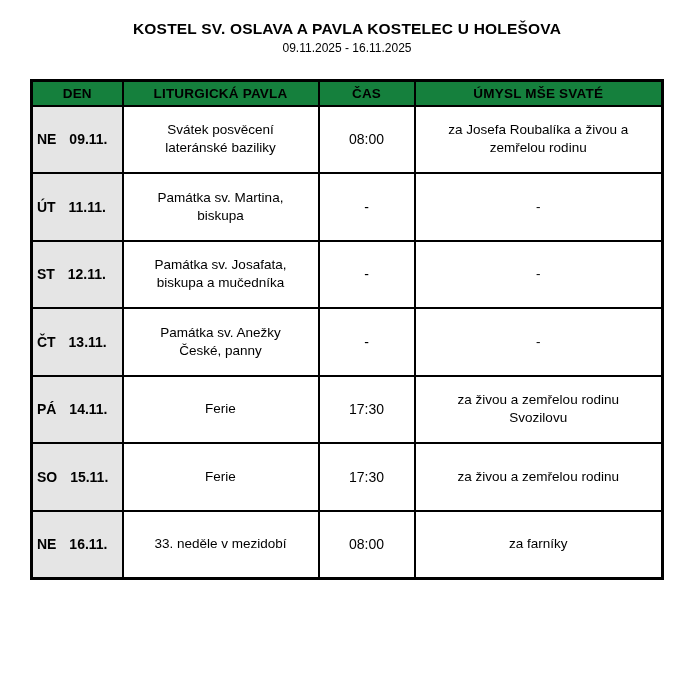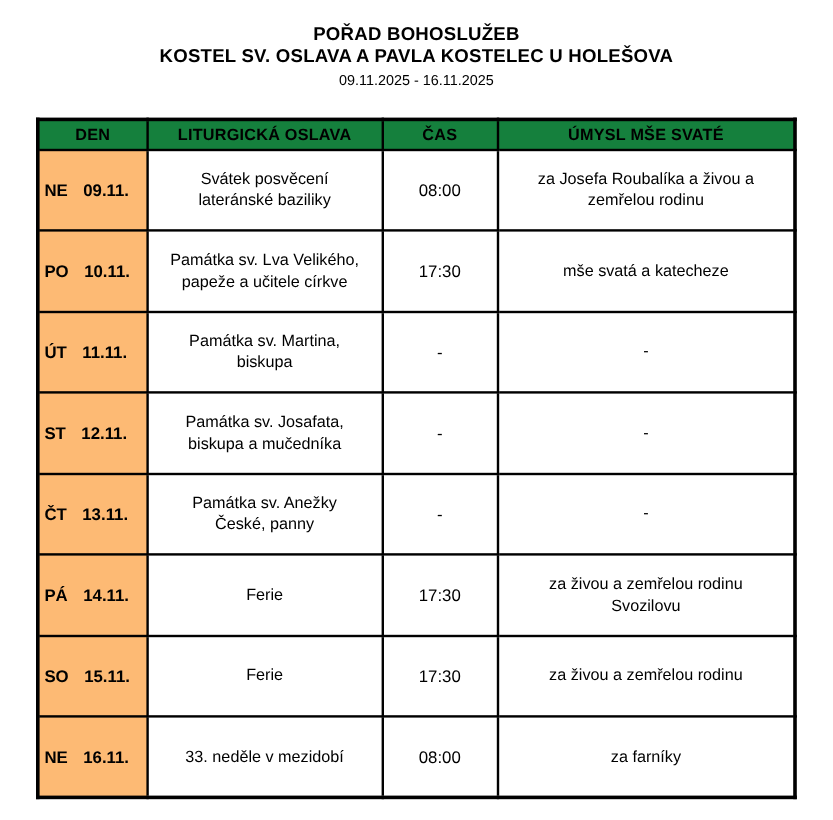--- a/index.html
+++ b/index.html
@@ -52,21 +52,21 @@
   thead tr { height: 25px; }
   tbody tr { height: 67.5px; }
   th {
     background: #15803d;
     font-size: 13.5px;
     font-weight: bold;
     text-align: center;
     letter-spacing: 0.2px;
   }
   td.day-cell {
-    background: #fdba74;
+    background: #e5e5e5;
     font-weight: bold;
     font-size: 14px;
     padding-left: 4px;
     white-space: nowrap;
   }
   td.day-cell .day-abbr { display: inline-block; }
   td.day-cell .day-date { display: inline-block; margin-left: 9px; }
   td.text-cell {
     text-align: center;
     font-size: 13.5px;
@@ -77,63 +77,52 @@
     text-align: center;
     font-size: 14px;
   }
 </style>
 </head>
 <body>
 
 <div class="page">
 
   <div class="titles">
-    <div class="title-line">POŘAD BOHOSLUŽEB</div>
     <div class="title-line">KOSTEL SV. OSLAVA A PAVLA KOSTELEC U HOLEŠOVA</div>
     <div class="date-range">09.11.2025 - 16.11.2025</div>
   </div>
 
   <table class="schedule">
     <colgroup>
       <col class="c-den">
       <col class="c-lit">
       <col class="c-cas">
       <col class="c-umysl">
     </colgroup>
     <thead>
       <tr>
         <th>DEN</th>
-        <th>LITURGICKÁ OSLAVA</th>
+        <th>LITURGICKÁ PAVLA</th>
         <th>ČAS</th>
         <th>ÚMYSL MŠE SVATÉ</th>
       </tr>
     </thead>
     <tbody>
   <tr>
     <td class="day-cell">
       <span class="day-abbr">NE</span>
       <span class="day-date">09.11.</span>
     </td>
     <td class="text-cell">Svátek posvěcení
 lateránské baziliky</td>
     <td class="time-cell">08:00</td>
     <td class="text-cell">za Josefa Roubalíka a živou a
 zemřelou rodinu</td>
   </tr>
 
-  <tr>
-    <td class="day-cell">
-      <span class="day-abbr">PO</span>
-      <span class="day-date">10.11.</span>
-    </td>
-    <td class="text-cell">Památka sv. Lva Velikého,
-papeže a učitele církve</td>
-    <td class="time-cell">17:30</td>
-    <td class="text-cell">mše svatá a katecheze</td>
-  </tr>
 
   <tr>
     <td class="day-cell">
       <span class="day-abbr">ÚT</span>
       <span class="day-date">11.11.</span>
     </td>
     <td class="text-cell">Památka sv. Martina,
 biskupa</td>
     <td class="time-cell">-</td>
     <td class="text-cell">-</td>

